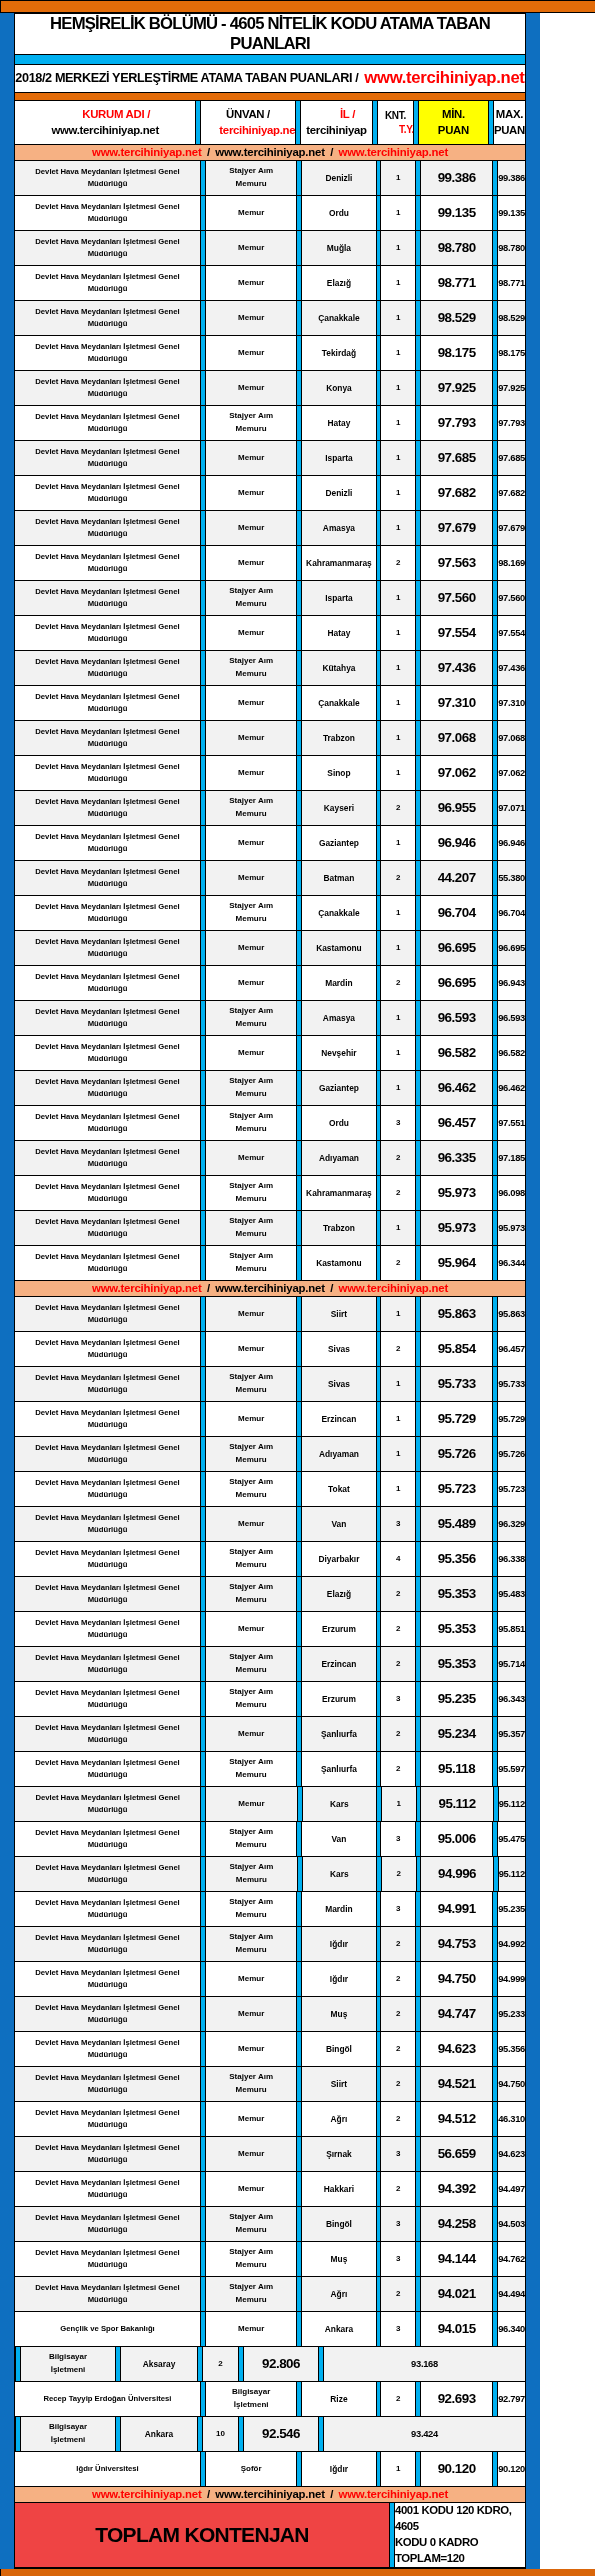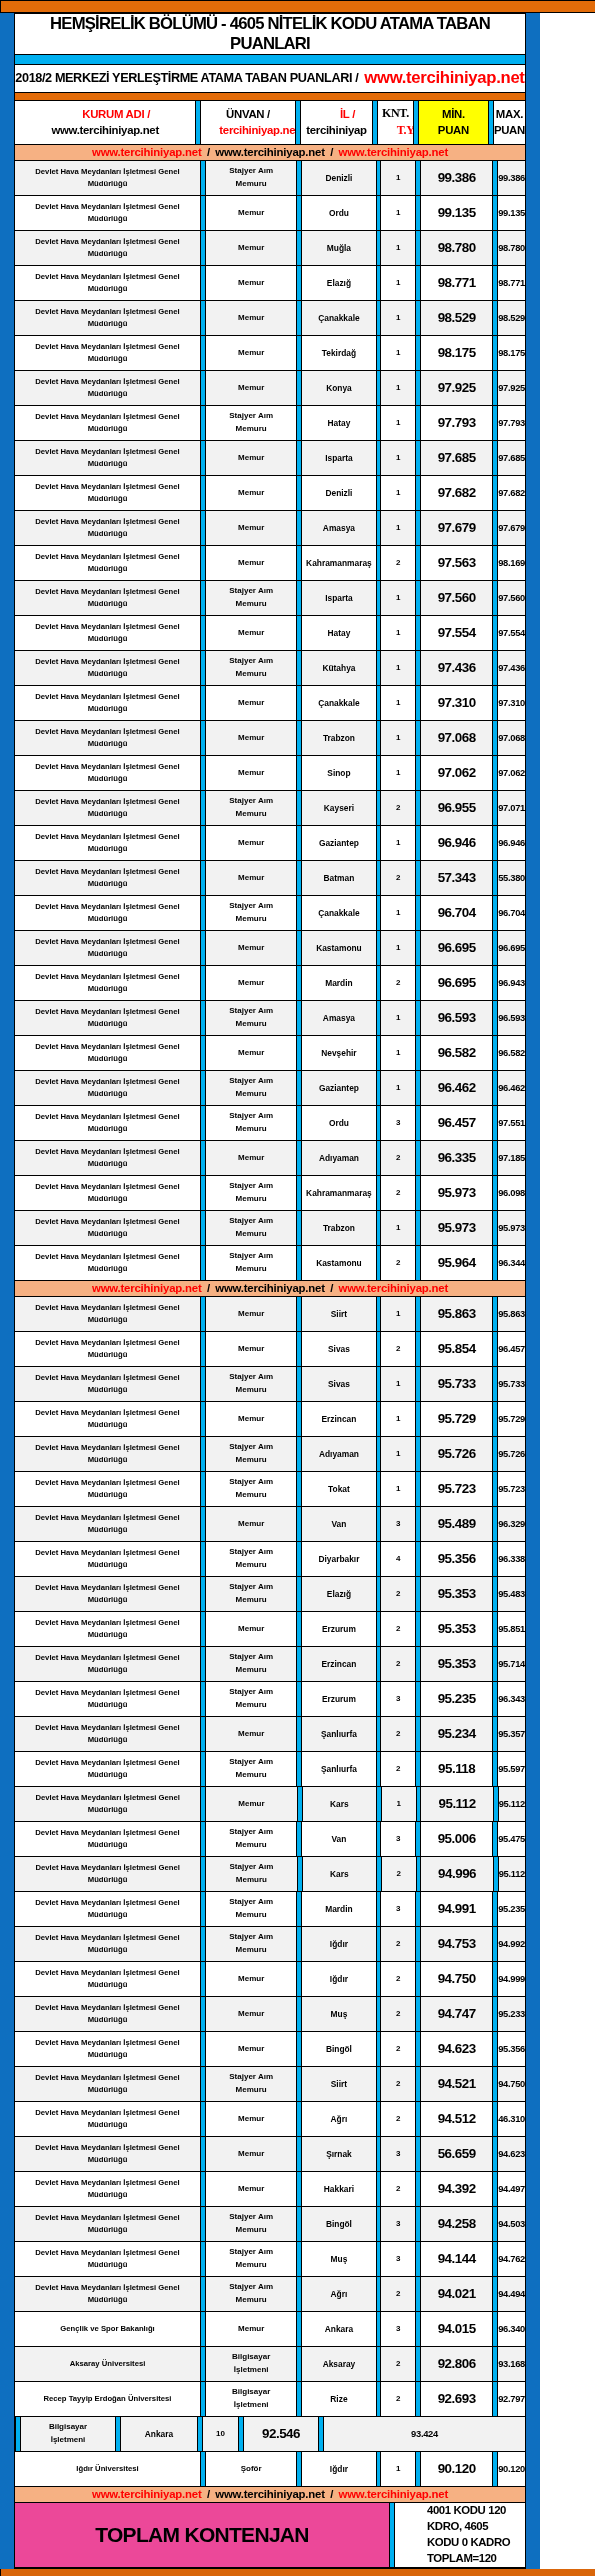--- a/index.html
+++ b/index.html
@@ -26,44 +26,44 @@
 
   .row { display:flex; border-bottom:1.3px solid #000; background:#fff; }
   .vsep { width:6px; background:#00B0F0; border-left:1px solid #000; border-right:1px solid #000; align-self:stretch; }
   .cell { display:flex; align-items:center; justify-content:center; text-align:center; background:#fff; }
   .c1 { width:192px; } .c2 { width:94px; } .c3 { width:76px; }
   .c4 { width:35px; }  .c5 { width:74px; } .c6 { flex:1; }
 
   .header-row { min-height:44px; }
   .header-row .cell { flex-direction:column; justify-content:center; row-gap:3.3px; }
   .h-line { font-size:11.4px; line-height:1.1; letter-spacing:-0.3px; }
-  .h-small { font-size:12px;font-family:Liberation Serif, serif; }
+  .h-small { font-size:10px; }
   .h-red { color:#FF0000;padding-left:22px; }
   .header-row .c5 { background:#FFFF00; }
 
   .banner { min-height:16px; align-items:center; justify-content:center; background:#F6B183;
     font-size:11.4px; letter-spacing:-0.2px; }
   .banner span { margin:0 2.7px; }
   .b-red { color:#FF0000; }
   .b-dark { color:#000; }
 
   .data-row { min-height:35px; }
   .data-row.gray .cell { background:#F2F2F2; }
   .inst { max-width:162px; font-size:7.7px; line-height:1.5; }
   .unv  { max-width:59px;  font-size:8px;   line-height:1.55; }
   .c3 { font-size:8.4px; }
   .c4 { font-size:8px; }
   .data-row .c5 { font-size:13.4px; letter-spacing:-0.5px; }
   .data-row .c6 { font-size:9.4px; letter-spacing:-0.3px; }
 
   .footer-row { min-height:38px; }
   .footer-left { width:374px; display:flex; align-items:center; justify-content:center;
-    font-size:21px; letter-spacing:-0.7px; background:#ec4899; }
+    font-size:21px; letter-spacing:-0.7px; background:#ef4444; }
   .footer-right { flex:1; display:flex; flex-direction:column; align-items:center; justify-content:center;
-    font-size:11.4px; line-height:1.4; letter-spacing:-0.4px; background:#fff;padding-left:32px; }
+    font-size:11.4px; line-height:1.4; letter-spacing:-0.4px; background:#fff; }
 </style>
 </head>
 <body>
 
 <div class="top-bar"></div>
 
 <div class="frame">
   <div class="edge"></div>
 
   <div class="content">
@@ -633,21 +633,21 @@
     <div class="vsep"></div>
     <div class="cell c3">
             <span>Batman</span>
           </div>
     <div class="vsep"></div>
     <div class="cell c4">
             <span>2</span>
           </div>
     <div class="vsep"></div>
     <div class="cell c5">
-            <span>57.343</span>
+            <span>44.207</span>
           </div>
     <div class="vsep"></div>
     <div class="cell c6">
             <span>55.380</span>
           </div>
   </div>
         <div class="row data-row">
     <div class="cell c1">
             <span class="inst">Devlet Hava Meydanları İşletmesi Genel Müdürlüğü</span>
           </div>
@@ -1677,23 +1677,20 @@
     <div class="vsep"></div>
     <div class="cell c5">
             <span>94.015</span>
           </div>
     <div class="vsep"></div>
     <div class="cell c6">
             <span>96.340</span>
           </div>
   </div>
         <div class="row data-row gray">
-    <div class="cell c1">
-            <span class="inst">Aksaray Üniversitesi</span>
-          </div>
     <div class="vsep"></div>
     <div class="cell c2">
             <span class="unv">Bilgisayar İşletmeni</span>
           </div>
     <div class="vsep"></div>
     <div class="cell c3">
             <span>Aksaray</span>
           </div>
     <div class="vsep"></div>
     <div class="cell c4">

